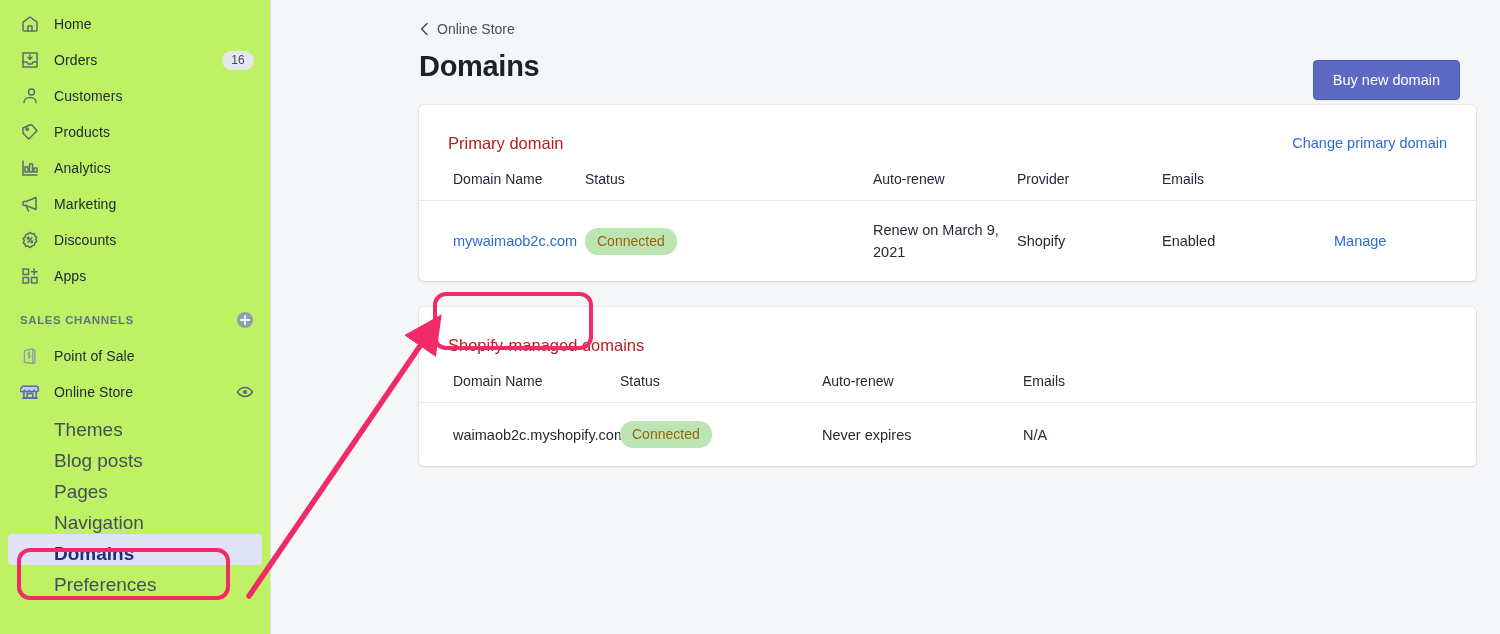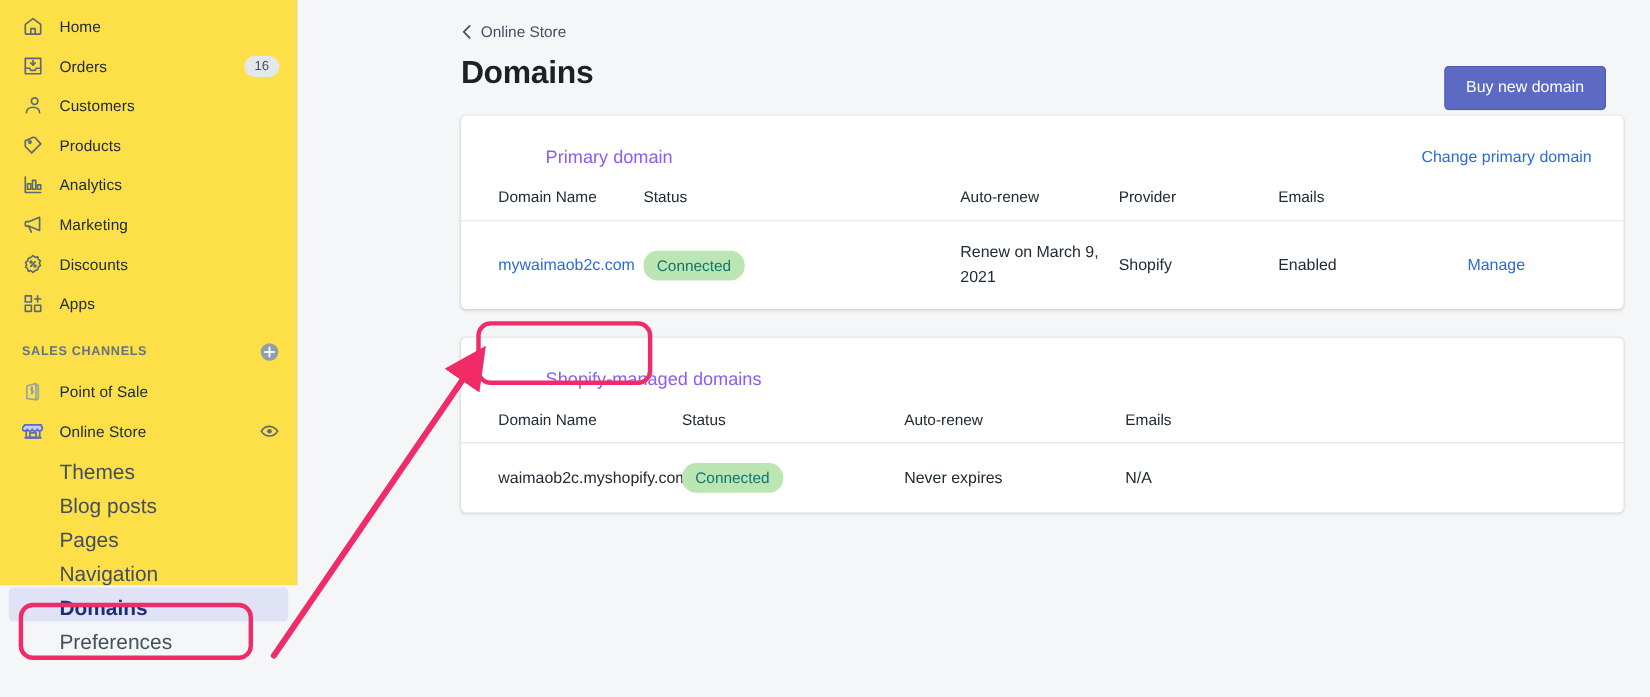--- a/index.html
+++ b/index.html
@@ -6,22 +6,22 @@
   html, body {
     width: 1500px; height: 634px;
     font-family: "Liberation Sans", sans-serif;
     background: #f4f6f8;
     overflow: hidden;
   }
   #app { position: relative; width: 1500px; height: 634px; display: flex; }
 
   
   #sidebar {
-    width: 271px; height: 532px;
-    background: #fde047;
+    width: 271px; height: 634px;
+    background: #bef264;
     border-right: 1px solid #dfe3e8;
     padding-top: 6px;
     flex: 0 0 271px;
     position: relative;
   }
   .nav-item {
     display: flex; align-items: center;
     height: 36px;
     margin: 0 8px;
     padding: 0 8px 0 12px;
@@ -147,21 +147,21 @@
     margin: 0 24px 0 148px;
   }
   #card-primary { margin-top: 22px; }
   #card-managed { margin-top: 26px; }
 
   .card-head {
     display: flex; align-items: center;
     padding: 22px 29px 0 29px;
     height: 54px;
   }
-  .card-title { font-size: 16.5px; color: #8b5cf6; font-weight: 400; margin-left: 48px; }
+  .card-title { font-size: 16.5px; color: #b91c1c; font-weight: 400; }
   .card-head-link {
     margin-left: auto;
     font-size: 14.5px;
     color: #2a6bd8;
     cursor: pointer;
   }
 
   table.dt { width: 100%; border-collapse: collapse; table-layout: fixed; }
   table.dt th {
     text-align: left;
@@ -178,21 +178,21 @@
     vertical-align: middle;
     line-height: 22px;
   }
   table.dt th:first-child, table.dt td:first-child { padding-left: 34px; }
   .cell-link { color: #2a6bd8; cursor: pointer; }
   .cell-link-right { color: #2a6bd8; cursor: pointer; }
 
   .badge-connected {
     display: inline-block;
     background: #bbe5b3;
-    color: #0f766e;
+    color: #a16207;
     font-size: 14px;
     line-height: 18px;
     border-radius: 13px;
     padding: 4px 12px 5px;
   }
 
   .card-footer {
     border-top: 1px solid #e6e9ec;
     padding: 22px 29px 23px 34px;
     font-size: 14.5px;

